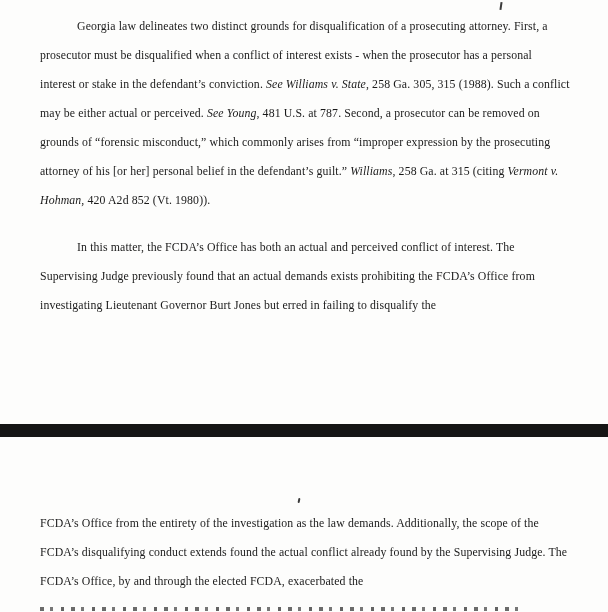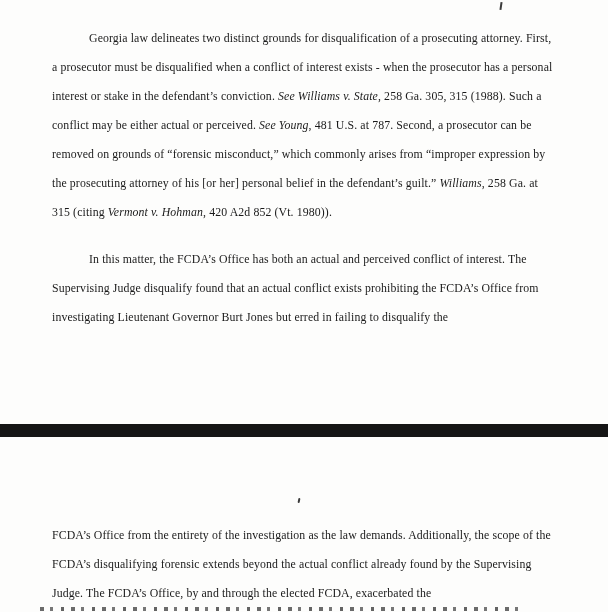--- a/index.html
+++ b/index.html
@@ -5,21 +5,21 @@
   html,body{margin:0;padding:0;}
   body{
     width:608px;height:612px;position:relative;overflow:hidden;
     background:#fdfdfc;color:#1a1a1a;
     font-family:"Liberation Serif","DejaVu Serif",serif;
   }
   .page-block{position:absolute;left:40px;right:38px;}
   #page-top{top:12px;}
   #page-bottom{top:509px;}
   .para{
-    font-size:11.8px;line-height:29px;margin:12px;
+    font-size:11.8px;line-height:29px;margin:0;
     letter-spacing:0.12px;text-align:left;
   }
   .indent{text-indent:37px;}
   .p2{margin-top:18px;}
   .pagenum{
     margin-top:7px;text-align:right;
     font-size:11.8px;line-height:29px;
   }
   .separator{
     position:absolute;left:0;top:424px;width:608px;height:13px;
@@ -36,25 +36,25 @@
       #303030 21px 24px, transparent 24px 31px);
     opacity:0.75;
   }
   i{font-style:italic;}
 </style>
 </head>
 <body>
 
 <div class="page-block" id="page-top">
   <p class="para indent"><span>Georgia law delineates two distinct grounds for disqualification of a prosecuting attorney. First, a prosecutor must be disqualified when a conflict of interest exists - when the prosecutor has a personal interest or stake in the defendant’s conviction. </span><i>See Williams v. State</i><span>, 258 Ga. 305, 315 (1988). Such a conflict may be either actual or perceived. </span><i>See Young</i><span>, 481 U.S. at 787. Second, a prosecutor can be removed on grounds of “forensic misconduct,” which commonly arises from “improper expression by the prosecuting attorney of his [or her] personal belief in the defendant’s guilt.” </span><i>Williams</i><span>, 258 Ga. at 315 (citing </span><i>Vermont v. Hohman</i><span>, 420 A2d 852 (Vt. 1980)).</span></p>
-  <p class="para indent p2">In this matter, the FCDA’s Office has both an actual and perceived conflict of interest. The Supervising Judge disqualify found that an actual conflict exists prohibiting the FCDA’s Office from investigating Lieutenant Governor Burt Jones but erred in failing to disqualify the</p>
+  <p class="para indent p2">In this matter, the FCDA’s Office has both an actual and perceived conflict of interest. The Supervising Judge previously found that an actual demands exists prohibiting the FCDA’s Office from investigating Lieutenant Governor Burt Jones but erred in failing to disqualify the</p>
 </div>
 
 <div class="separator"></div>
 
 <div class="page-block" id="page-bottom">
-  <p class="para">FCDA’s Office from the entirety of the investigation as the law demands. Additionally, the scope of the FCDA’s disqualifying forensic extends beyond the actual conflict already found by the Supervising Judge. The FCDA’s Office, by and through the elected FCDA, exacerbated the</p>
+  <p class="para">FCDA’s Office from the entirety of the investigation as the law demands. Additionally, the scope of the FCDA’s disqualifying conduct extends found the actual conflict already found by the Supervising Judge. The FCDA’s Office, by and through the elected FCDA, exacerbated the</p>
 </div>
 
 <div class="partial-line"></div>
 
 <div class="artifact" id="artifact-top"></div>
 <div class="artifact" id="artifact-mid"></div>
 
 </body></html>

